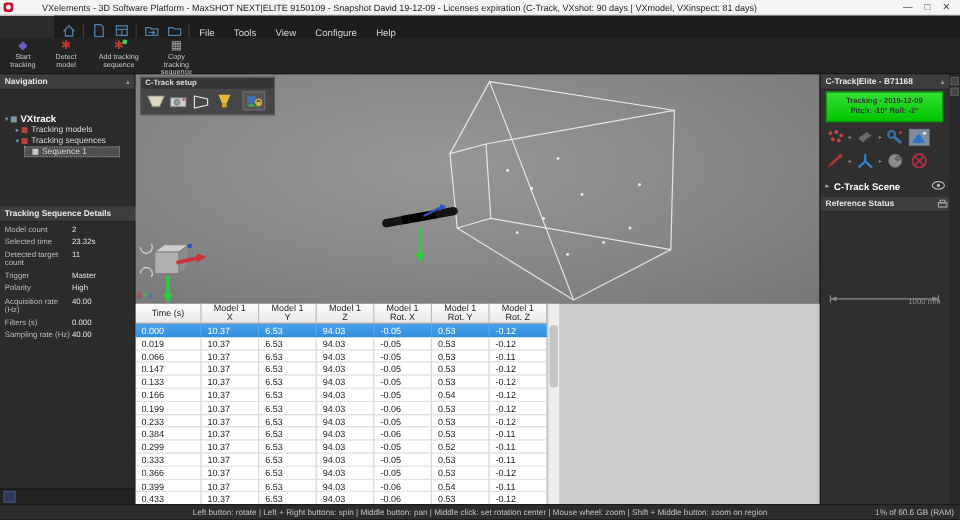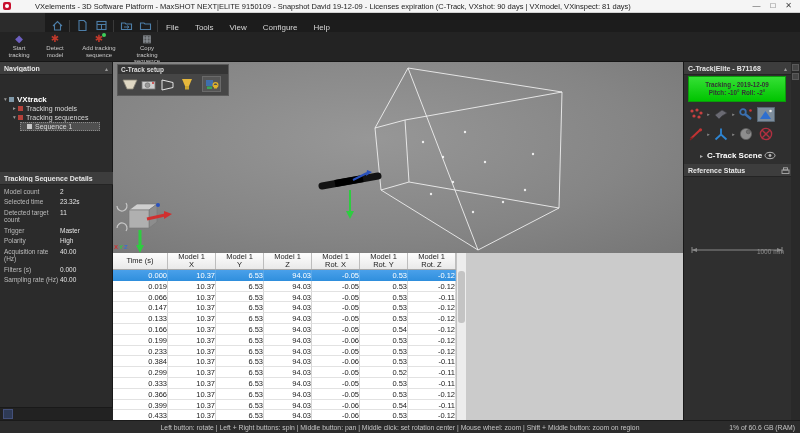--- a/index.html
+++ b/index.html
@@ -78,36 +78,36 @@
   .green-box{position:absolute;left:4px;top:14px;width:98px;height:26px;
              background:linear-gradient(#35e035,#00c400);border:1px solid #0c9a0c;
              box-sizing:border-box;display:flex;flex-direction:column;align-items:center;
              justify-content:center;}
   .green-line{font-size:6.3px;font-weight:bold;color:#343434;line-height:8px;white-space:nowrap;}
   .icon-rows{position:absolute;left:2px;top:42px;width:104px;}
   .icon-row{display:flex;align-items:center;height:20px;}
   .rp-chip{width:20px;height:17px;display:flex;align-items:center;justify-content:center;}
   .rp-sep{font-size:5px;color:#8a8a8a;width:5px;text-align:center;}
   .scene-row{position:absolute;left:0;top:86px;width:108px;height:14px;display:flex;
-             align-items:center;padding:0 16px;box-sizing:border-box;justify-content:space-between;}
+             align-items:center;padding:0 4px;box-sizing:border-box;justify-content:space-between;}
   .scene-arrow{font-size:6px;color:#aaa;margin-right:4px;}
   .scene-label{font-size:8px;font-weight:bold;color:#fff;flex:1;}
   .ref-header{position:absolute;left:0;top:102px;width:108px;}
   .ref-box{position:absolute;left:4px;top:116px;width:98px;height:56px;background:#9c9c9c;
            border:1px solid #6f6f6f;box-sizing:border-box;}
   .ref-count{position:absolute;left:5px;top:3px;font-size:8px;color:#4c4c4c;}
   .ref-volume{position:absolute;right:5px;top:2px;font-size:10px;font-weight:bold;color:#141414;}
   .scale-widget{position:absolute;left:4px;top:178px;width:98px;height:16px;}
   .scale-label{position:absolute;right:2px;top:8px;font-size:6.5px;color:#909090;}
   
   .right-strip{position:absolute;left:791px;top:62px;width:9px;height:358px;background:#292929;}
   .strip-btn{width:7px;height:7px;margin:2px auto 0 auto;background:#454545;border:1px solid #5a5a5a;box-sizing:border-box;}
   
   .table-area{position:absolute;left:113px;top:253px;width:570px;height:167px;background:#cbcbcb;overflow:hidden;}
-  .tbl{position:absolute;left:0;top:0;width:343px;text-align:right;}
+  .tbl{position:absolute;left:0;top:0;width:343px;}
   .trow{display:flex;height:10.8px;background:#fff;}
   .trow.head{height:17px;background:linear-gradient(#fdfdfd,#e9e9e9);border-bottom:1px solid #a8a8a8;box-sizing:border-box;}
   .tcell{box-sizing:border-box;border-right:1px solid #d6d6d6;border-bottom:1px solid #e2e2e2;
          font-size:7.5px;color:#1a1a1a;padding:1px 0 0 5px;overflow:hidden;white-space:nowrap;}
   .trow.head .tcell{display:flex;flex-direction:column;align-items:center;justify-content:center;
          padding:0;font-size:7.5px;line-height:8px;color:#222;border-right:1px solid #bdbdbd;border-bottom:none;}
   .tcell:nth-child(1){width:55px;}
   .tcell:nth-child(n+2){width:48px;}
   .trow.selected{background:linear-gradient(#4aa0ea,#2f8fdd);}
   .trow.selected .tcell{color:#fff;border-right-color:#5aa7e8;border-bottom-color:#2f8fdd;}

